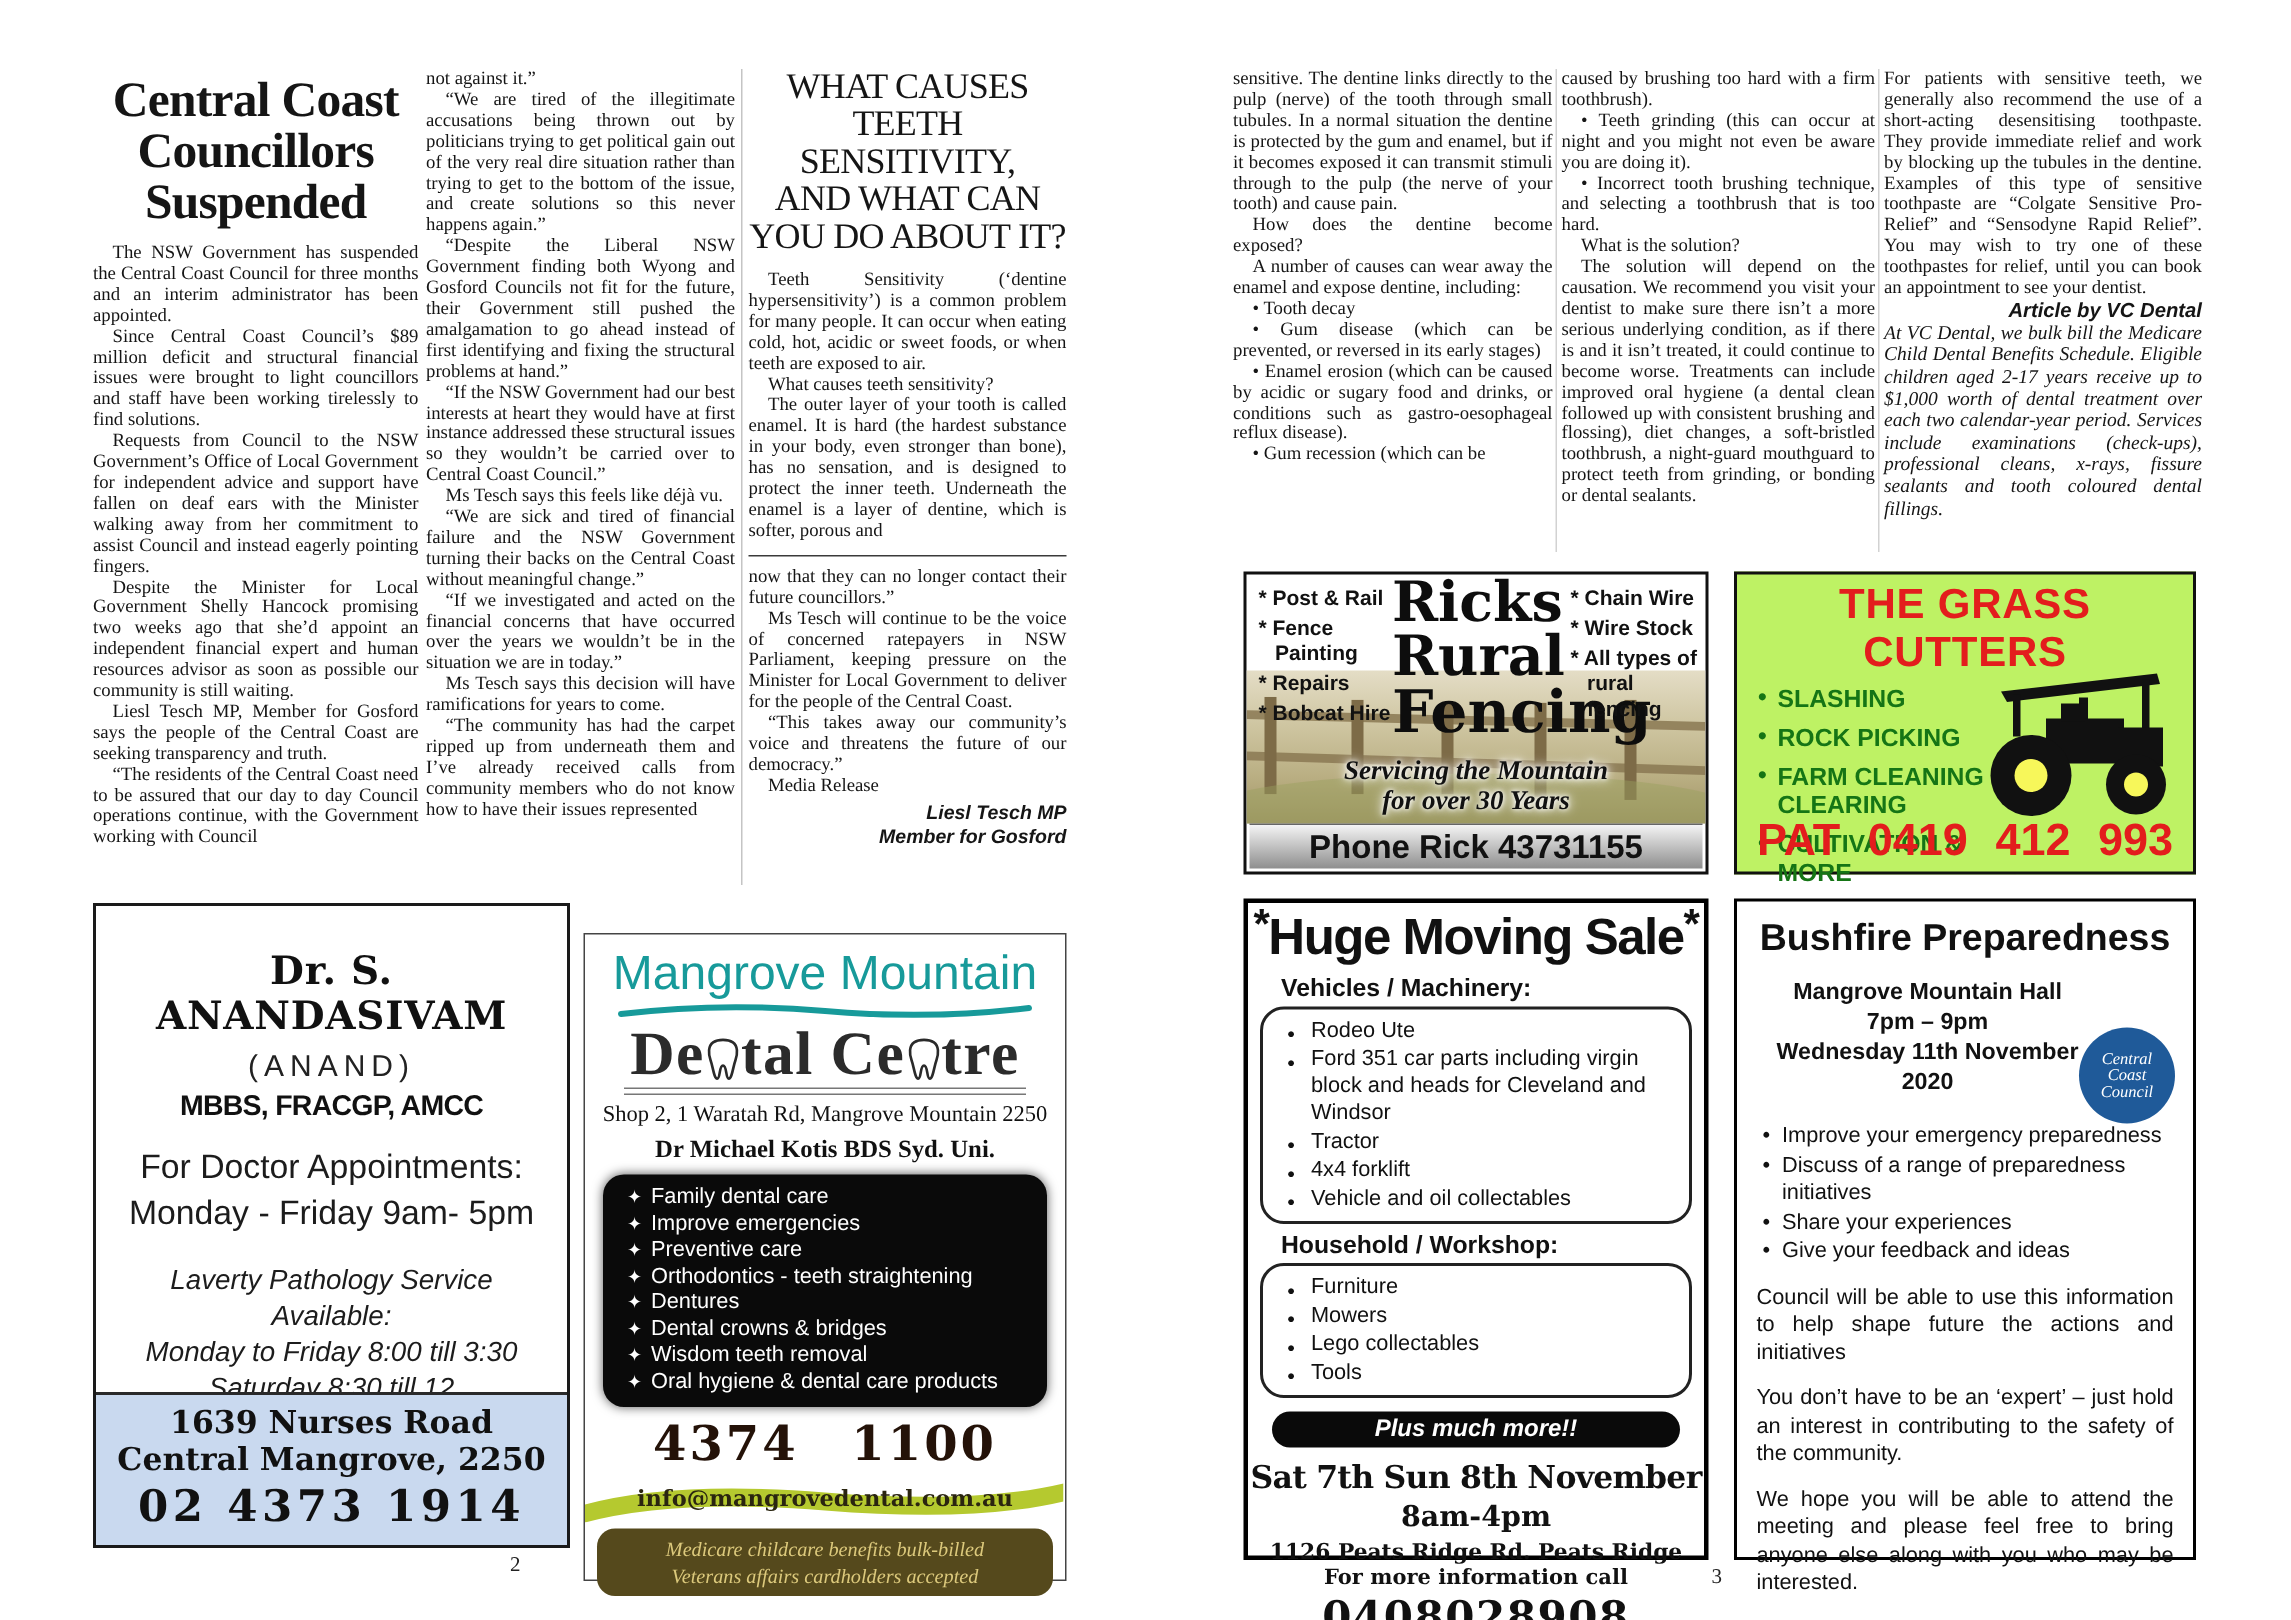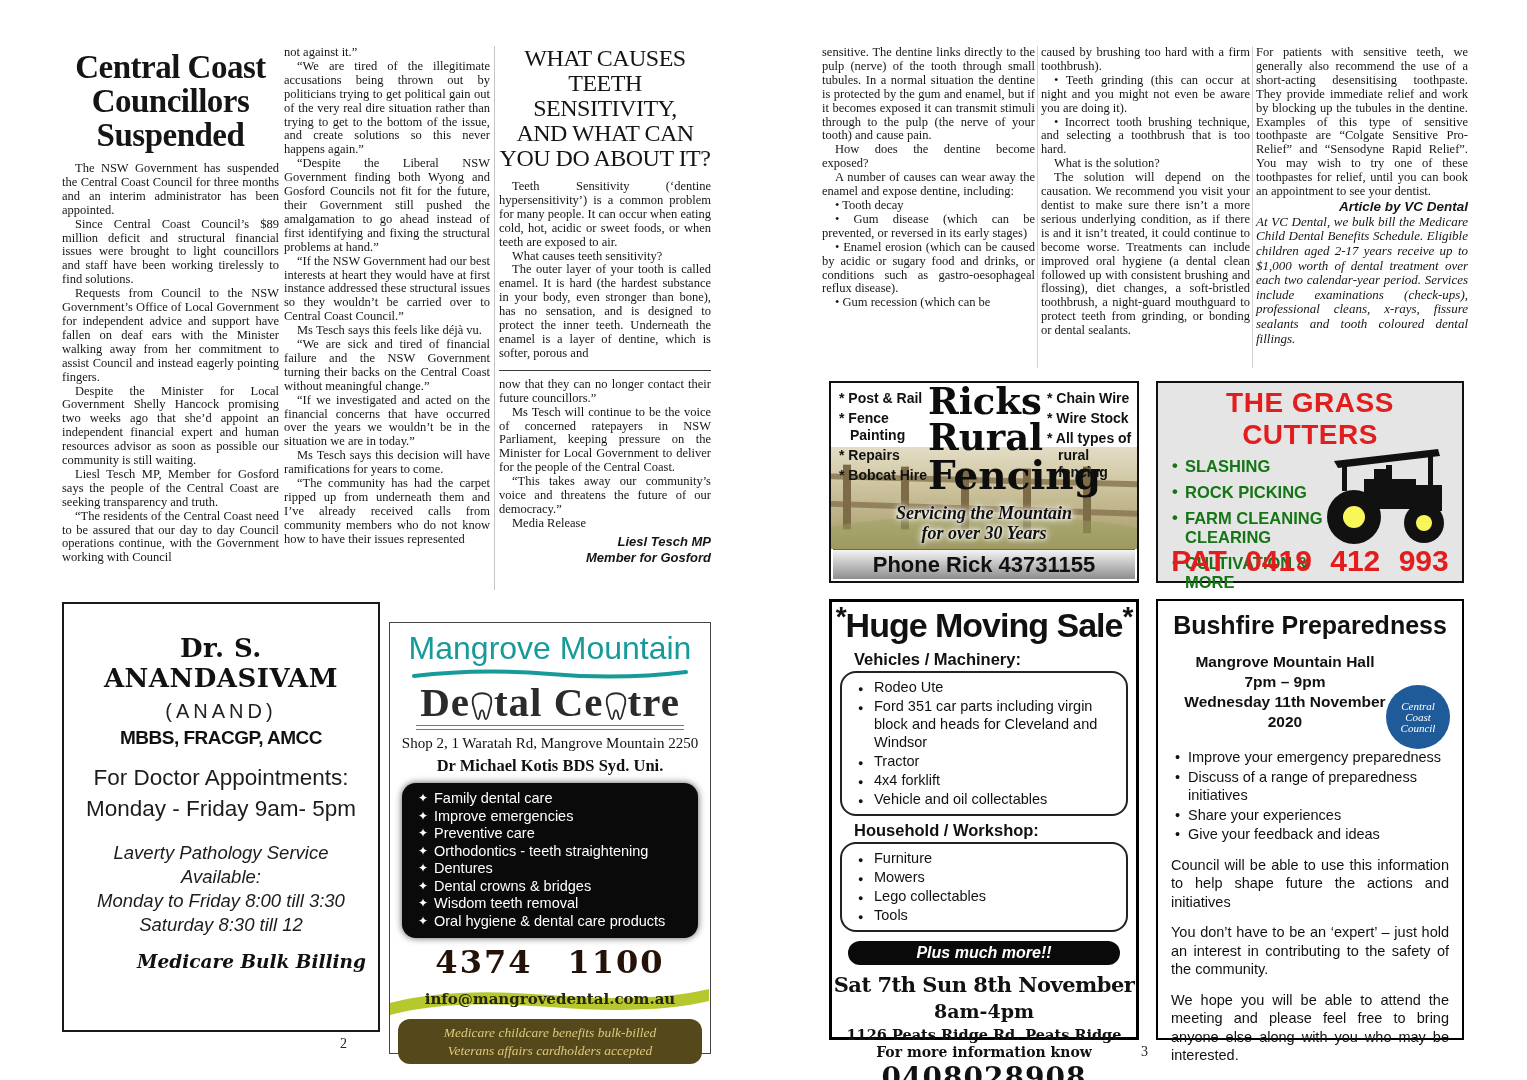--- a/index.html
+++ b/index.html
@@ -82,21 +82,21 @@
   .ricks-t2{font-size:37px;}
   .ricks-t3{font-size:39px;}
   .ricks-tag{position:absolute;left:20px;right:20px;top:120px;text-align:center;font-style:italic;
              font-weight:bold;font-family:"Liberation Serif",serif;font-size:18px;line-height:20px;
              text-shadow:0 0 3px #fff,0 0 6px #fff,0 0 9px #fff;}
   .ricks-bar{position:absolute;left:2px;right:2px;bottom:2px;height:29px;
              background:linear-gradient(#f4f4f4,#8e8e8e);border-top:1px solid #666;
              text-align:center;font-family:"Liberation Sans",sans-serif;font-weight:bold;font-size:22px;line-height:29px;}
 
   
-  #ad-grass{left:1156px;top:381px;width:308px;height:202px;border:2px solid #111;background:#e5e5e5;}
+  #ad-grass{left:1156px;top:381px;width:308px;height:202px;border:2px solid #111;background:#bef264;}
   .grass-title{color:#e31d1d;font-family:"Liberation Sans",sans-serif;font-weight:bold;font-size:28px;
                text-align:center;margin-top:4px;letter-spacing:0.5px;}
   .grass-list{margin:6px 0 0 12px;padding:0;list-style:none;width:186px;}
   .grass-list li{color:#157515;font-family:"Liberation Sans",sans-serif;font-weight:bold;font-size:16.5px;
                  line-height:19px;padding-left:15px;position:relative;margin-bottom:7px;}
   .grass-list li::before{content:"•";position:absolute;left:2px;top:-1px;}
   .grass-contact{position:absolute;left:0;right:0;bottom:3px;text-align:center;color:#e31d1d;
                  font-family:"Liberation Sans",sans-serif;font-weight:bold;font-size:30px;word-spacing:10px;}
   .tractor{position:absolute;right:4px;top:56px;}
 
@@ -194,20 +194,27 @@
       <div>For Doctor Appointments:</div>
       <div>Monday - Friday 9am- 5pm</div>
     </div>
     <div class="anand-path">
       <div>Laverty Pathology Service</div>
       <div>Available:</div>
       <div>Monday to Friday 8:00 till 3:30</div>
       <div>Saturday 8:30 till 12</div>
     </div>
     <div class="anand-billing">Medicare Bulk Billing</div>
+    <div class="anand-blue">
+      <div class="anand-addr">
+        <div>1639 Nurses Road</div>
+        <div>Central Mangrove, 2250</div>
+      </div>
+      <div class="anand-phone">02 4373 1914</div>
+    </div>
   </div>
 
   <div class="ad" id="ad-dental">
     <div class="dental-brand">Mangrove Mountain</div>
     <svg width="280" height="13" viewBox="0 0 280 13" style="display:block;margin:0 auto;">
       <path d="M4 9 Q70 1 140 7 T276 5" stroke="#179a9a" stroke-width="4" fill="none" stroke-linecap="round"></path>
     </svg>
     <div class="dental-name">
       <span>De</span>
       <svg class="tooth-svg" width="22" height="30" viewBox="0 0 20 26">
@@ -361,21 +368,21 @@
         <li>Furniture</li>
         <li>Mowers</li>
         <li>Lego collectables</li>
         <li>Tools</li>
       </ul>
     </div>
     <div class="moving-pill">Plus much more!!</div>
     <div class="moving-date">Sat 7th Sun 8th November</div>
     <div class="moving-time">8am-4pm</div>
     <div class="moving-addr">1126 Peats Ridge Rd. Peats Ridge</div>
-    <div class="moving-info">For more information know</div>
+    <div class="moving-info">For more information call</div>
     <div class="moving-phone">0408028908</div>
   </div>
 
   <div class="ad" id="ad-bushfire">
     <div class="bush-title">Bushfire Preparedness</div>
     <div class="bush-head">
       <div>Mangrove Mountain Hall</div>
       <div>7pm – 9pm</div>
       <div>Wednesday 11th November 2020</div>
     </div>

